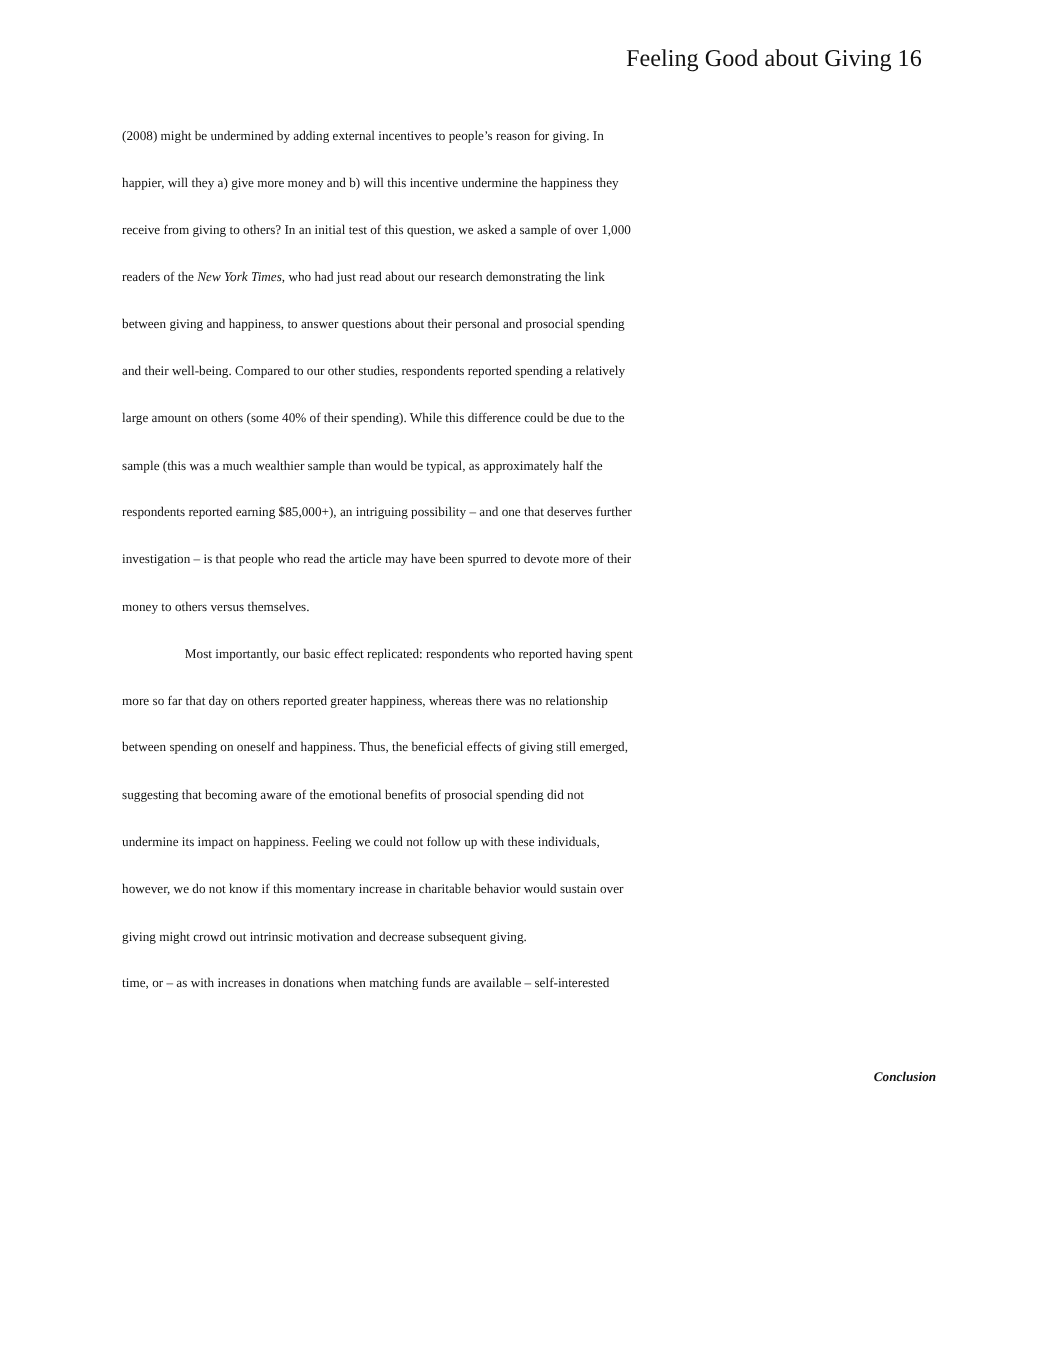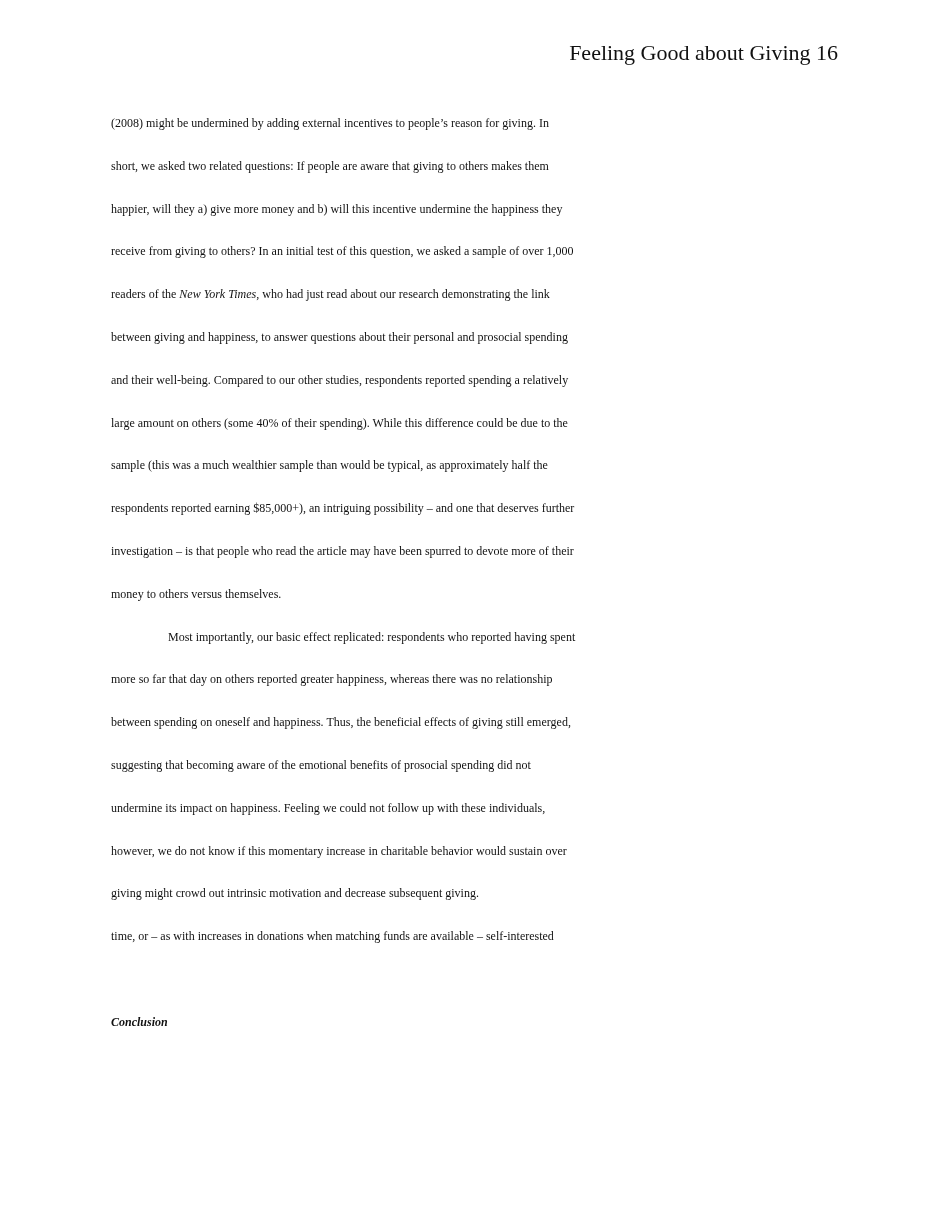--- a/index.html
+++ b/index.html
@@ -3,32 +3,31 @@
   <meta charset="utf-8">
   <style>
     html, body { margin: 0; padding: 0; background: #ffffff; }
     body { width: 950px; height: 1230px; position: relative; overflow: hidden;
            font-family: "Liberation Serif", "DejaVu Serif", serif; color: #111111; }
     .running-head { position: absolute; top: 42px; right: 112px; font-size: 22px; line-height: 22px; white-space: nowrap; }
     .body-text { position: absolute; left: 111px; top: 112px; width: 740px; }
     .line { display: block; height: 42.8px; font-size: 12px; line-height: 22px; white-space: nowrap; }
     .line.indent { padding-left: 57px; }
     .gap { display: block; height: 42.8px; }
-    .heading { font-weight: bold; font-style: italic; }
+    .heading { font-weight: bold; font-style: italic; text-align: right; }
     i { font-style: italic; }
   </style>
 </head>
 <body>
 
 <div class="running-head">Feeling Good about Giving 16</div>
 
 <div class="body-text">
   <div>
     <span class="line">(2008) might be undermined by adding external incentives to people’s reason for giving. In</span>
-    <span class="line">short, we asked two related questions: If people are aware that giving to others makes them</span>
     <span class="line">happier, will they a) give more money and b) will this incentive undermine the happiness they</span>
     <span class="line">receive from giving to others? In an initial test of this question, we asked a sample of over 1,000</span>
     <span class="line"><span>readers of the </span><i>New York Times</i><span>, who had just read about our research demonstrating the link</span></span>
     <span class="line">between giving and happiness, to answer questions about their personal and prosocial spending</span>
     <span class="line">and their well-being. Compared to our other studies, respondents reported spending a relatively</span>
     <span class="line">large amount on others (some 40% of their spending). While this difference could be due to the</span>
     <span class="line">sample (this was a much wealthier sample than would be typical, as approximately half the</span>
     <span class="line">respondents reported earning $85,000+), an intriguing possibility – and one that deserves further</span>
     <span class="line">investigation – is that people who read the article may have been spurred to devote more of their</span>
     <span class="line">money to others versus themselves.</span>

